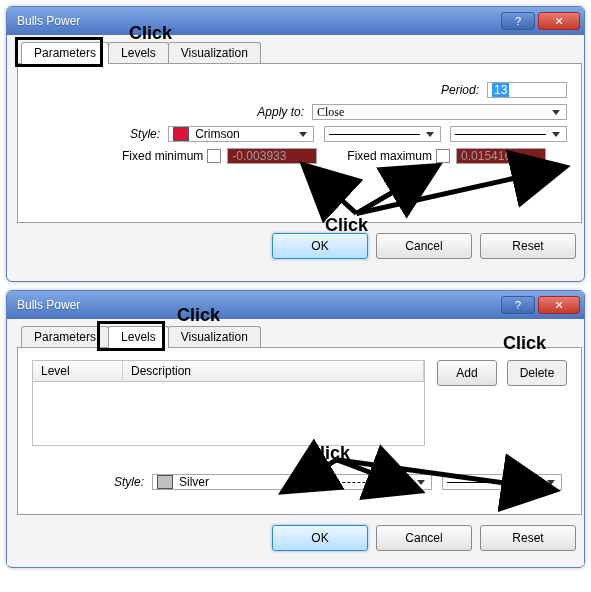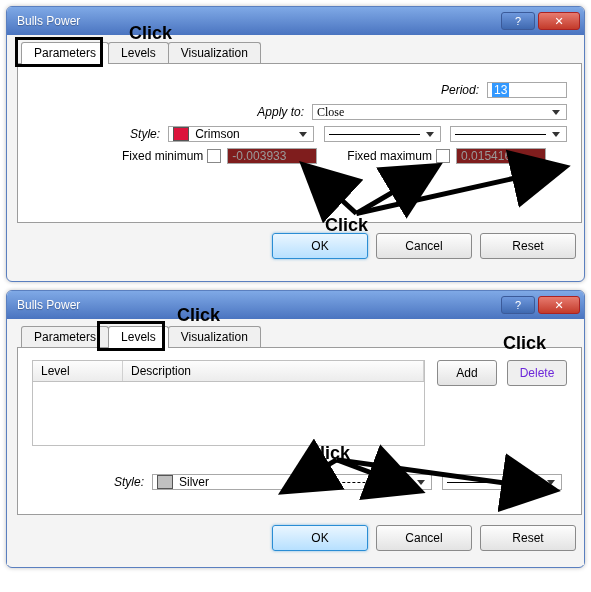--- a/index.html
+++ b/index.html
@@ -122,21 +122,21 @@
   border:1px solid var(--btn-border);
   border-radius:3px;
   display:flex;align-items:center;justify-content:center;
   font-size:12px;
 }
 .btn.primary{
   background:linear-gradient(to bottom,var(--primary-top),var(--primary-bot));
   border-color:var(--primary-border);
   box-shadow:0 0 3px rgba(42,141,212,.6);
 }
-.btn.off{color:#6d28d9;background:#efefef;}
+.btn.off{color:#000000;background:#efefef;}
 .gridhead{
   display:flex;border:1px solid #c0c0c0;background:linear-gradient(to bottom,#fdfdfd,#ececec);
   font-size:12px;
 }
 .gridhead div{padding:3px 8px;border-right:1px solid #d0d0d0;}
 .gridbody{border:1px solid #c0c0c0;border-top:none;height:64px;background:#fff;}
 .highlight-box{
   position:absolute;border:3px solid #000;z-index:100;
 }
 .ann{

